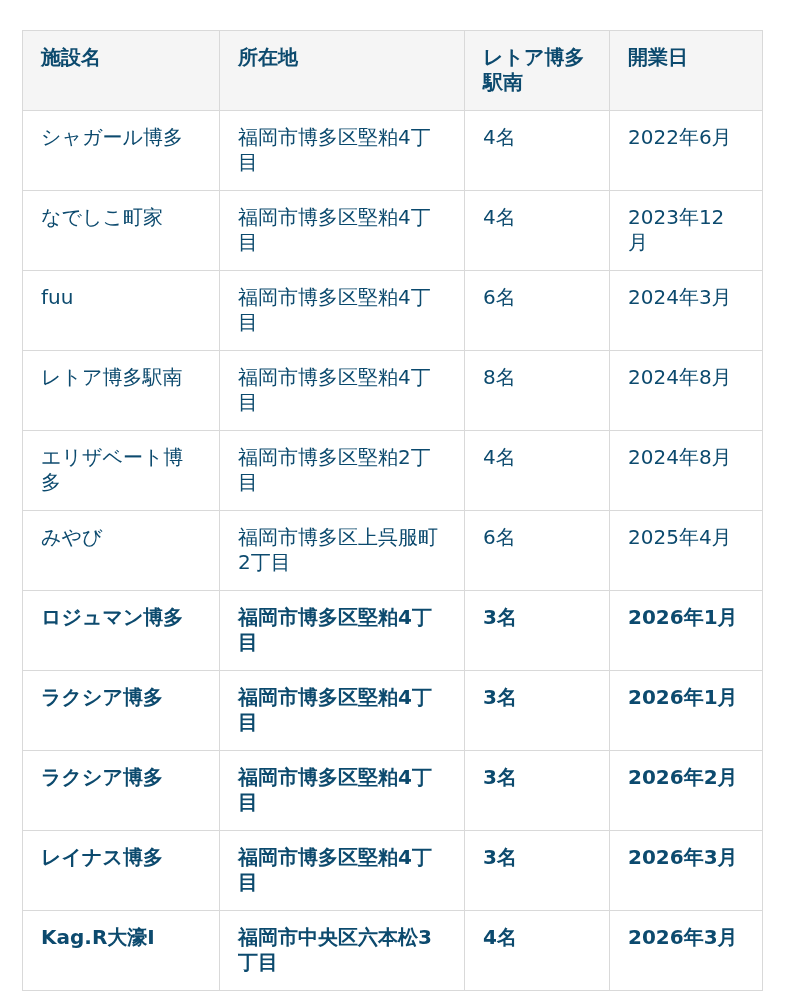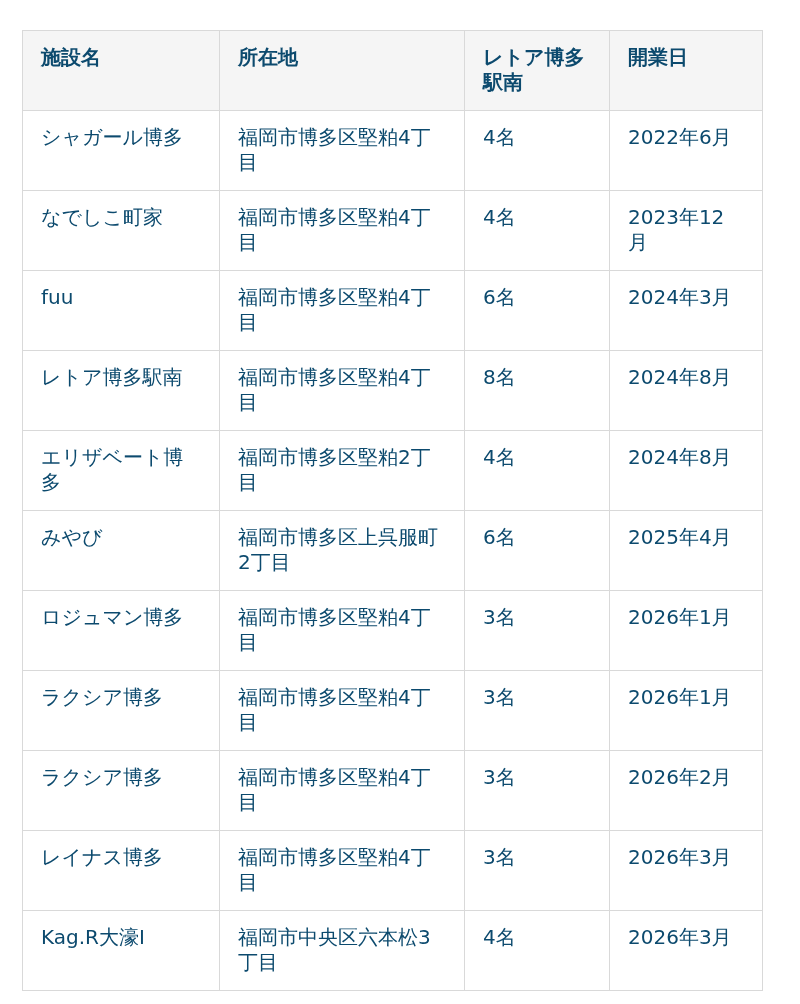--- a/index.html
+++ b/index.html
@@ -30,21 +30,21 @@
     text-align: left;
     vertical-align: top;
     font-weight: 400;
     overflow-wrap: break-word;
   }
   table.facility-table th {
     background: #f5f5f5;
     font-weight: 700;
   }
   table.facility-table tr.em td {
-    font-weight: 400;
+    font-weight: 700;
   }
 </style>
 </head>
 <body>
 
 <div class="page">
   <table class="facility-table">
     <colgroup>
       <col style="width:197px">
       <col style="width:245px">

